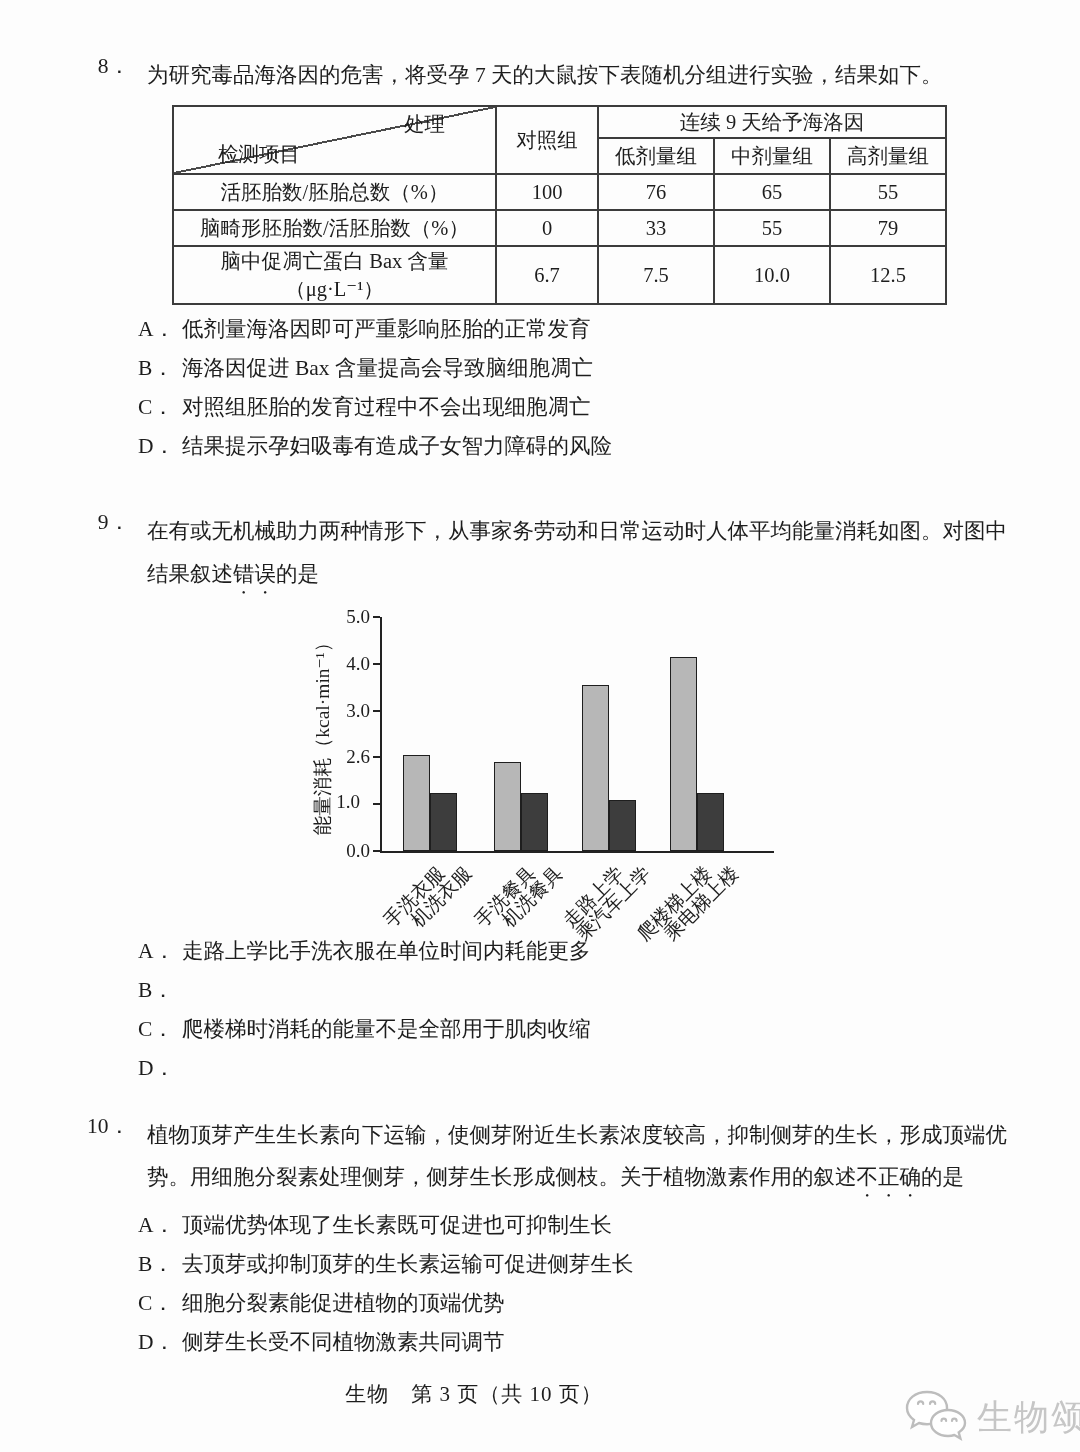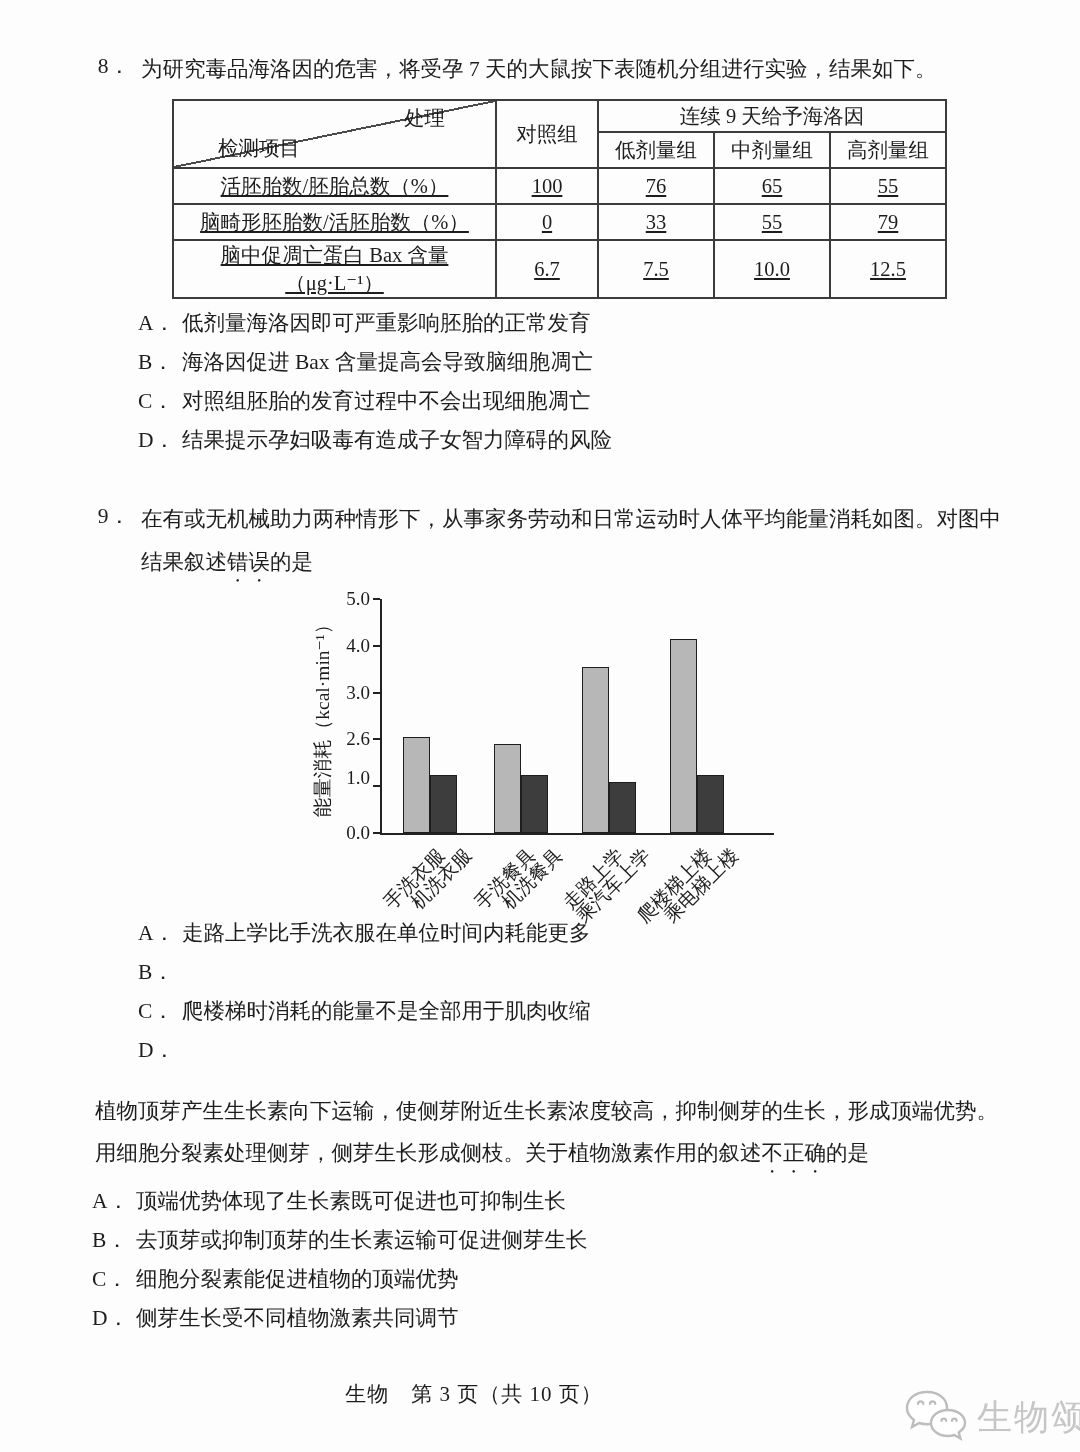--- a/index.html
+++ b/index.html
@@ -7,36 +7,36 @@
     position:relative; width:1080px; height:1452px; margin:0 auto;
     background:#fdfdfd; overflow:hidden; color:#1d1d1d;
     font-family:"Liberation Serif","DejaVu Serif",serif;
   }
   .question { display:flex; padding:0 64px 0 84px; }
   .q8 { padding-top:50px; }
   .q9 { margin-top:40px; }
   .q10 { margin-top:22px; }
   .qnum { flex:none; width:46px; text-align:right; font-size:21.5px; line-height:32px; }
   .qbody { flex:1; padding-left:8px; font-size:21.5px; }
-  .stem { margin:3px; line-height:32px; }
+  .stem { margin:9px; line-height:32px; }
   .stem-multi { line-height:43px; }
   .stem-multi3 { line-height:42px; }
   .emph {
     -webkit-text-emphasis:filled dot #1d1d1d; text-emphasis:filled dot #1d1d1d;
     -webkit-text-emphasis-position:under left; text-emphasis-position:under left;
   }
   
   .datatable {
     border-collapse:collapse; margin:14px 0 0 34px;
     font-size:20.5px; text-align:center; table-layout:fixed;
   }
   .datatable td { border:2px solid #3c3c3c; padding:0 3px; }
   .hrow1 td { height:30px; }
   .hrow2 td { height:34px; }
-  .drow td { height:34px;text-decoration:underline; }
+  .drow td { height:34px; }
   .diag-cell {
     position:relative; width:315px;
     background-image:linear-gradient(to bottom right,
       transparent calc(50% - 1px), #4a4a4a calc(50% - 1px),
       #4a4a4a calc(50% + 1px), transparent calc(50% + 1px));
   }
   .diag-top { position:absolute; top:3px; right:50px; }
   .diag-bottom { position:absolute; bottom:5px; left:44px; }
   .col-control { width:94px; }
   .col-dose { width:108px; }
@@ -149,21 +149,21 @@
       <div class="chart">
         <div class="plot-frame"></div>
       <div class="ytick-label" style="top: -1px;">5.0</div>
           <div class="ytick-mark" style="left: 73px; top: 9px;"></div>
           <div class="ytick-label" style="top: 45.8px;">4.0</div>
           <div class="ytick-mark" style="left: 73px; top: 55.8px;"></div>
           <div class="ytick-label" style="top: 92.6px;">3.0</div>
           <div class="ytick-mark" style="left: 73px; top: 102.6px;"></div>
           <div class="ytick-label" style="top: 139.4px;">2.6</div>
           <div class="ytick-mark" style="left: 73px; top: 149.4px;"></div>
-          <div class="ytick-label" style="top: 178px;">1.0</div>
+          <div class="ytick-label" style="top: 184px; text-align: center;">1.0</div>
           <div class="ytick-mark" style="left: 73px; top: 196.2px;"></div>
           <div class="ytick-label" style="top: 233px;">0.0</div>
           <div class="ytick-mark" style="left: 73px; top: 243px;"></div>
           <div class="cbar" style="left: 103px; top: 148.06px; width: 27px; height: 95.94px; background: rgb(183, 183, 183);"></div>
           <div class="cbar" style="left: 130px; top: 185.5px; width: 27px; height: 58.5px; background: rgb(61, 61, 61);"></div>
           <div class="cbar" style="left: 194px; top: 155.08px; width: 27px; height: 88.92px; background: rgb(183, 183, 183);"></div>
           <div class="cbar" style="left: 221px; top: 185.5px; width: 27px; height: 58.5px; background: rgb(61, 61, 61);"></div>
           <div class="cbar" style="left: 282px; top: 77.86px; width: 27px; height: 166.14px; background: rgb(183, 183, 183);"></div>
           <div class="cbar" style="left: 309px; top: 192.52px; width: 27px; height: 51.48px; background: rgb(61, 61, 61);"></div>
           <div class="cbar" style="left: 370px; top: 49.78px; width: 27px; height: 194.22px; background: rgb(183, 183, 183);"></div>
@@ -190,20 +190,21 @@
           <span class="opt-label">C．</span>
           <span class="opt-text">爬楼梯时消耗的能量不是全部用于肌肉收缩</span>
         </div>
       <div class="opt">
           <span class="opt-label">D．</span>
         </div>
     </div>
   </section>
 
   <section class="question q10">
+    <div class="qnum" style="line-height:42px;">10．</div>
     <div class="qbody">
       <p class="stem stem-multi3"><span>植物顶芽产生生长素向下运输，使侧芽附近生长素浓度较高，抑制侧芽的生长，形成顶端优势。用细胞分裂素处理侧芽，侧芽生长形成侧枝。关于植物激素作用的叙述</span><span class="emph">不正确</span><span>的是</span></p>
 
       <div class="opt">
           <span class="opt-label">A．</span>
           <span class="opt-text">顶端优势体现了生长素既可促进也可抑制生长</span>
         </div>
       <div class="opt">
           <span class="opt-label">B．</span>
           <span class="opt-text">去顶芽或抑制顶芽的生长素运输可促进侧芽生长</span>

